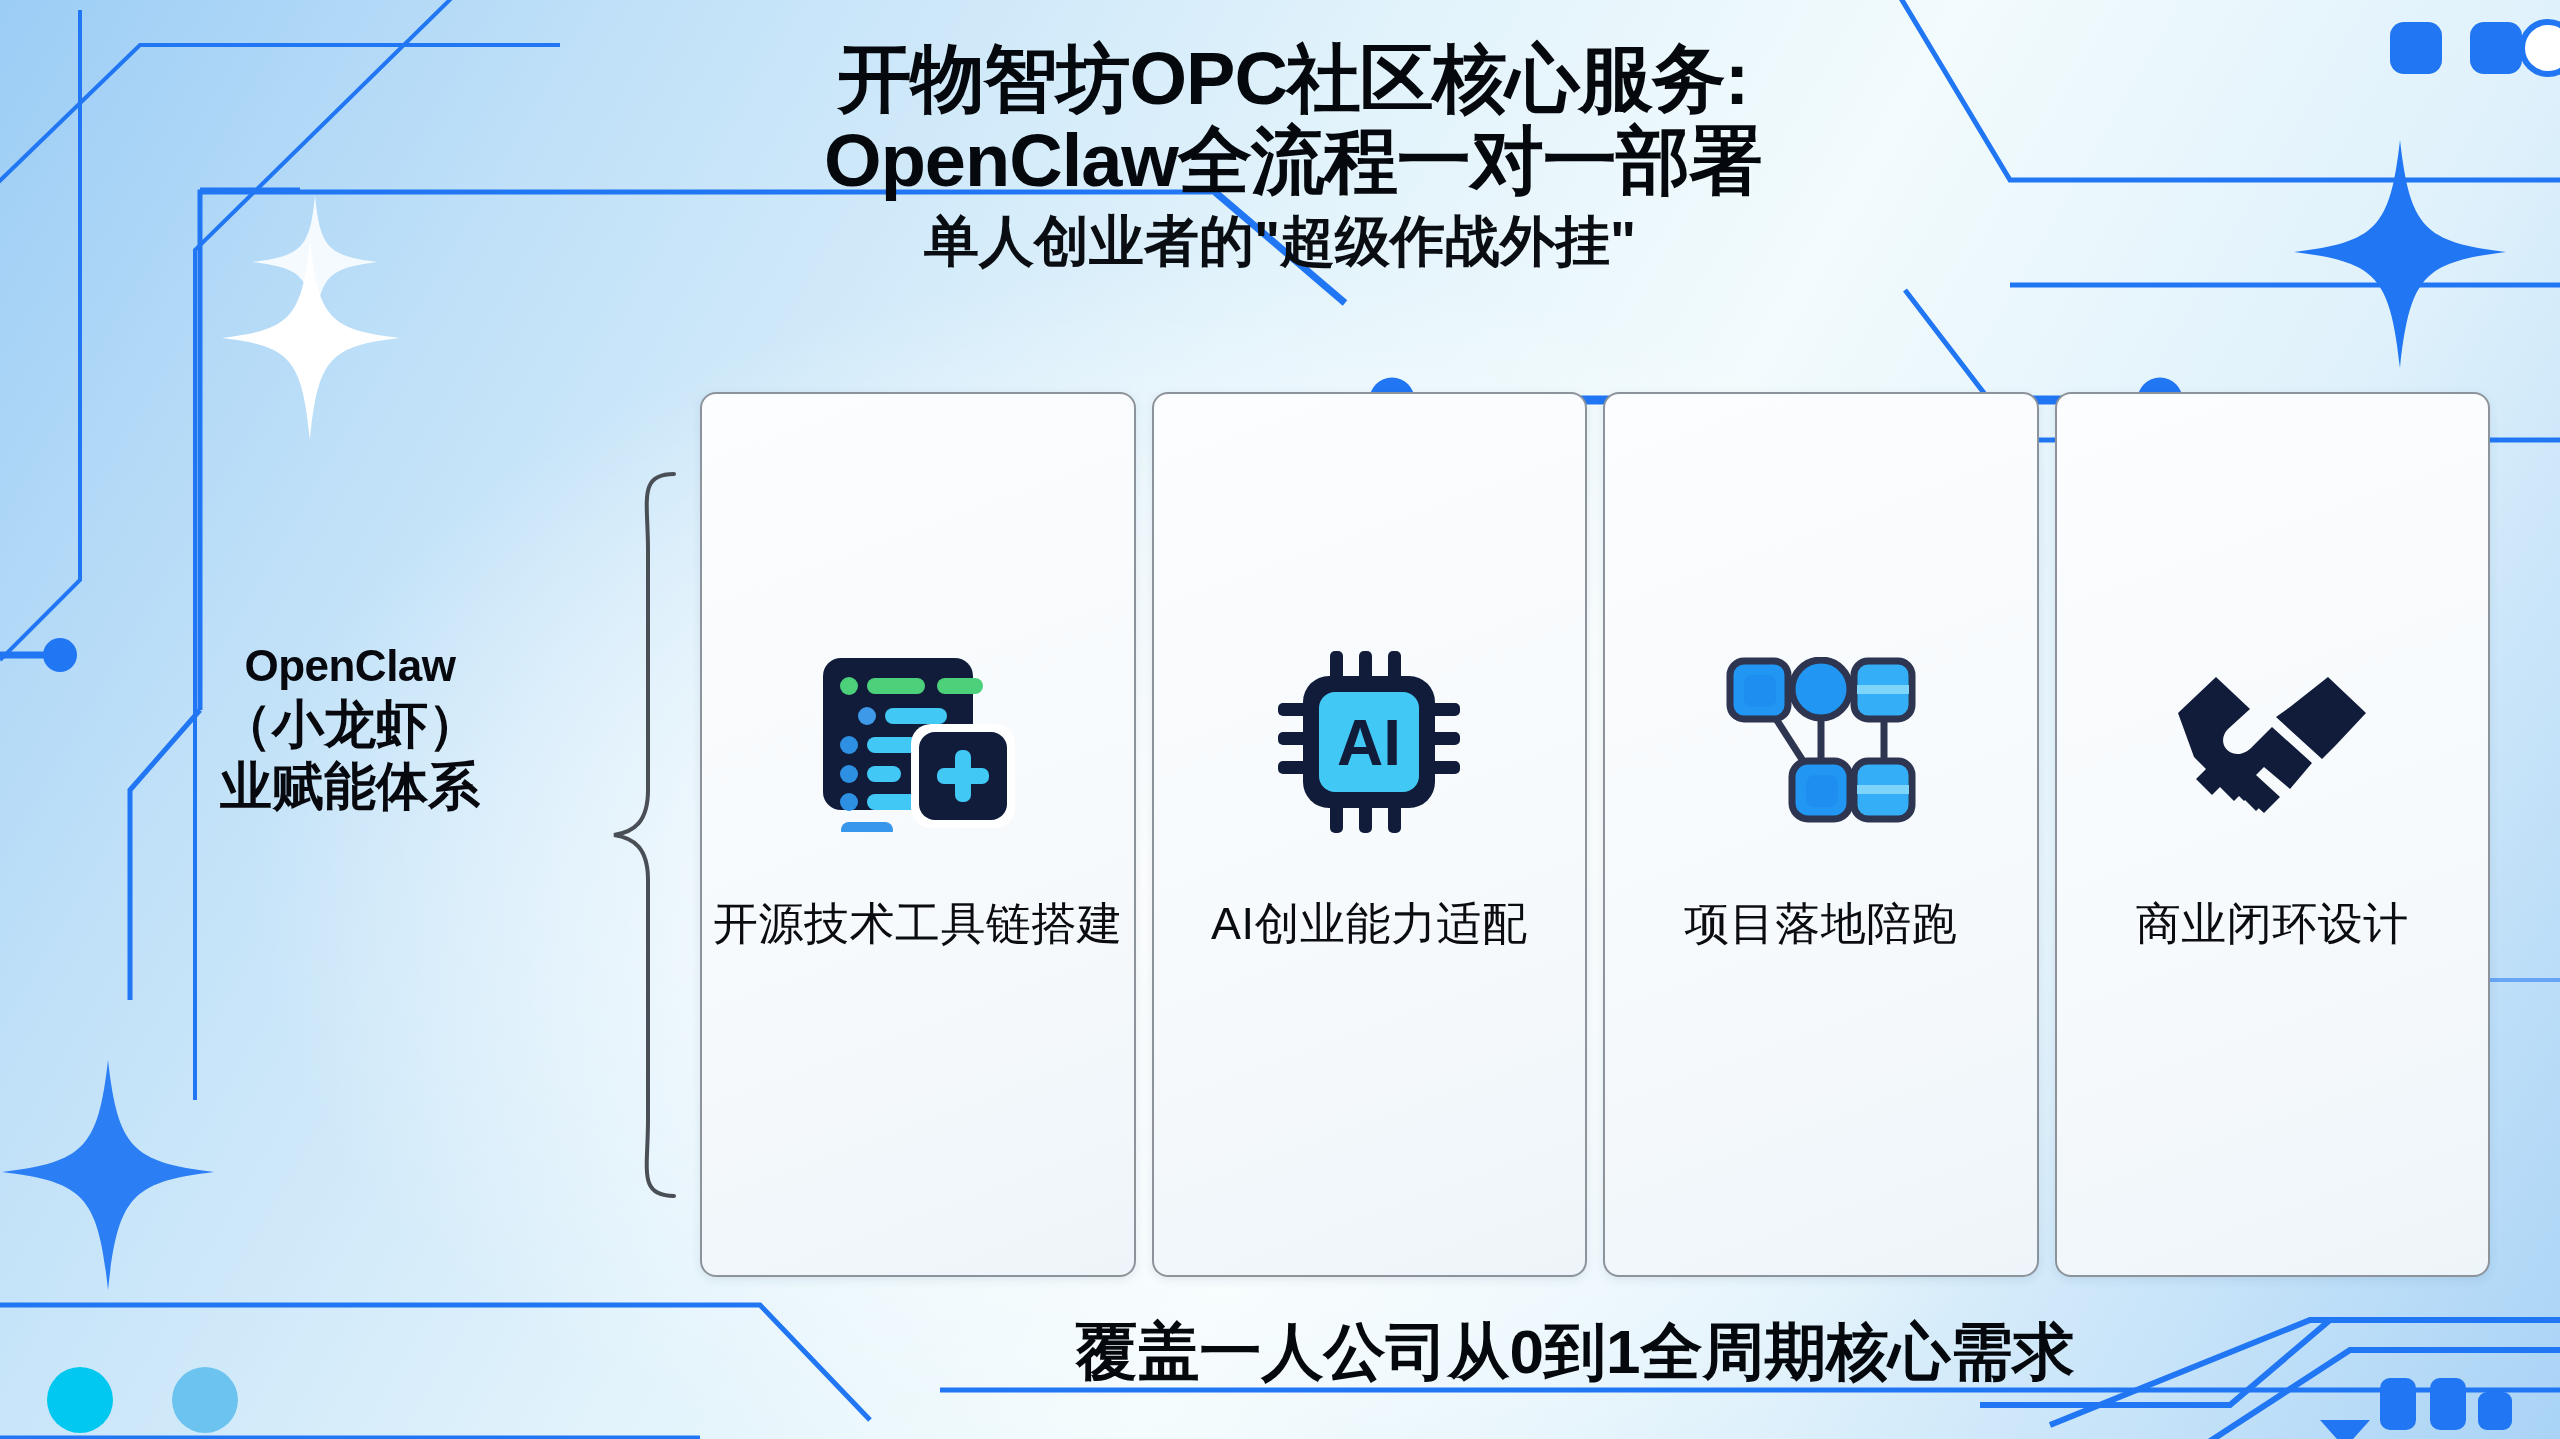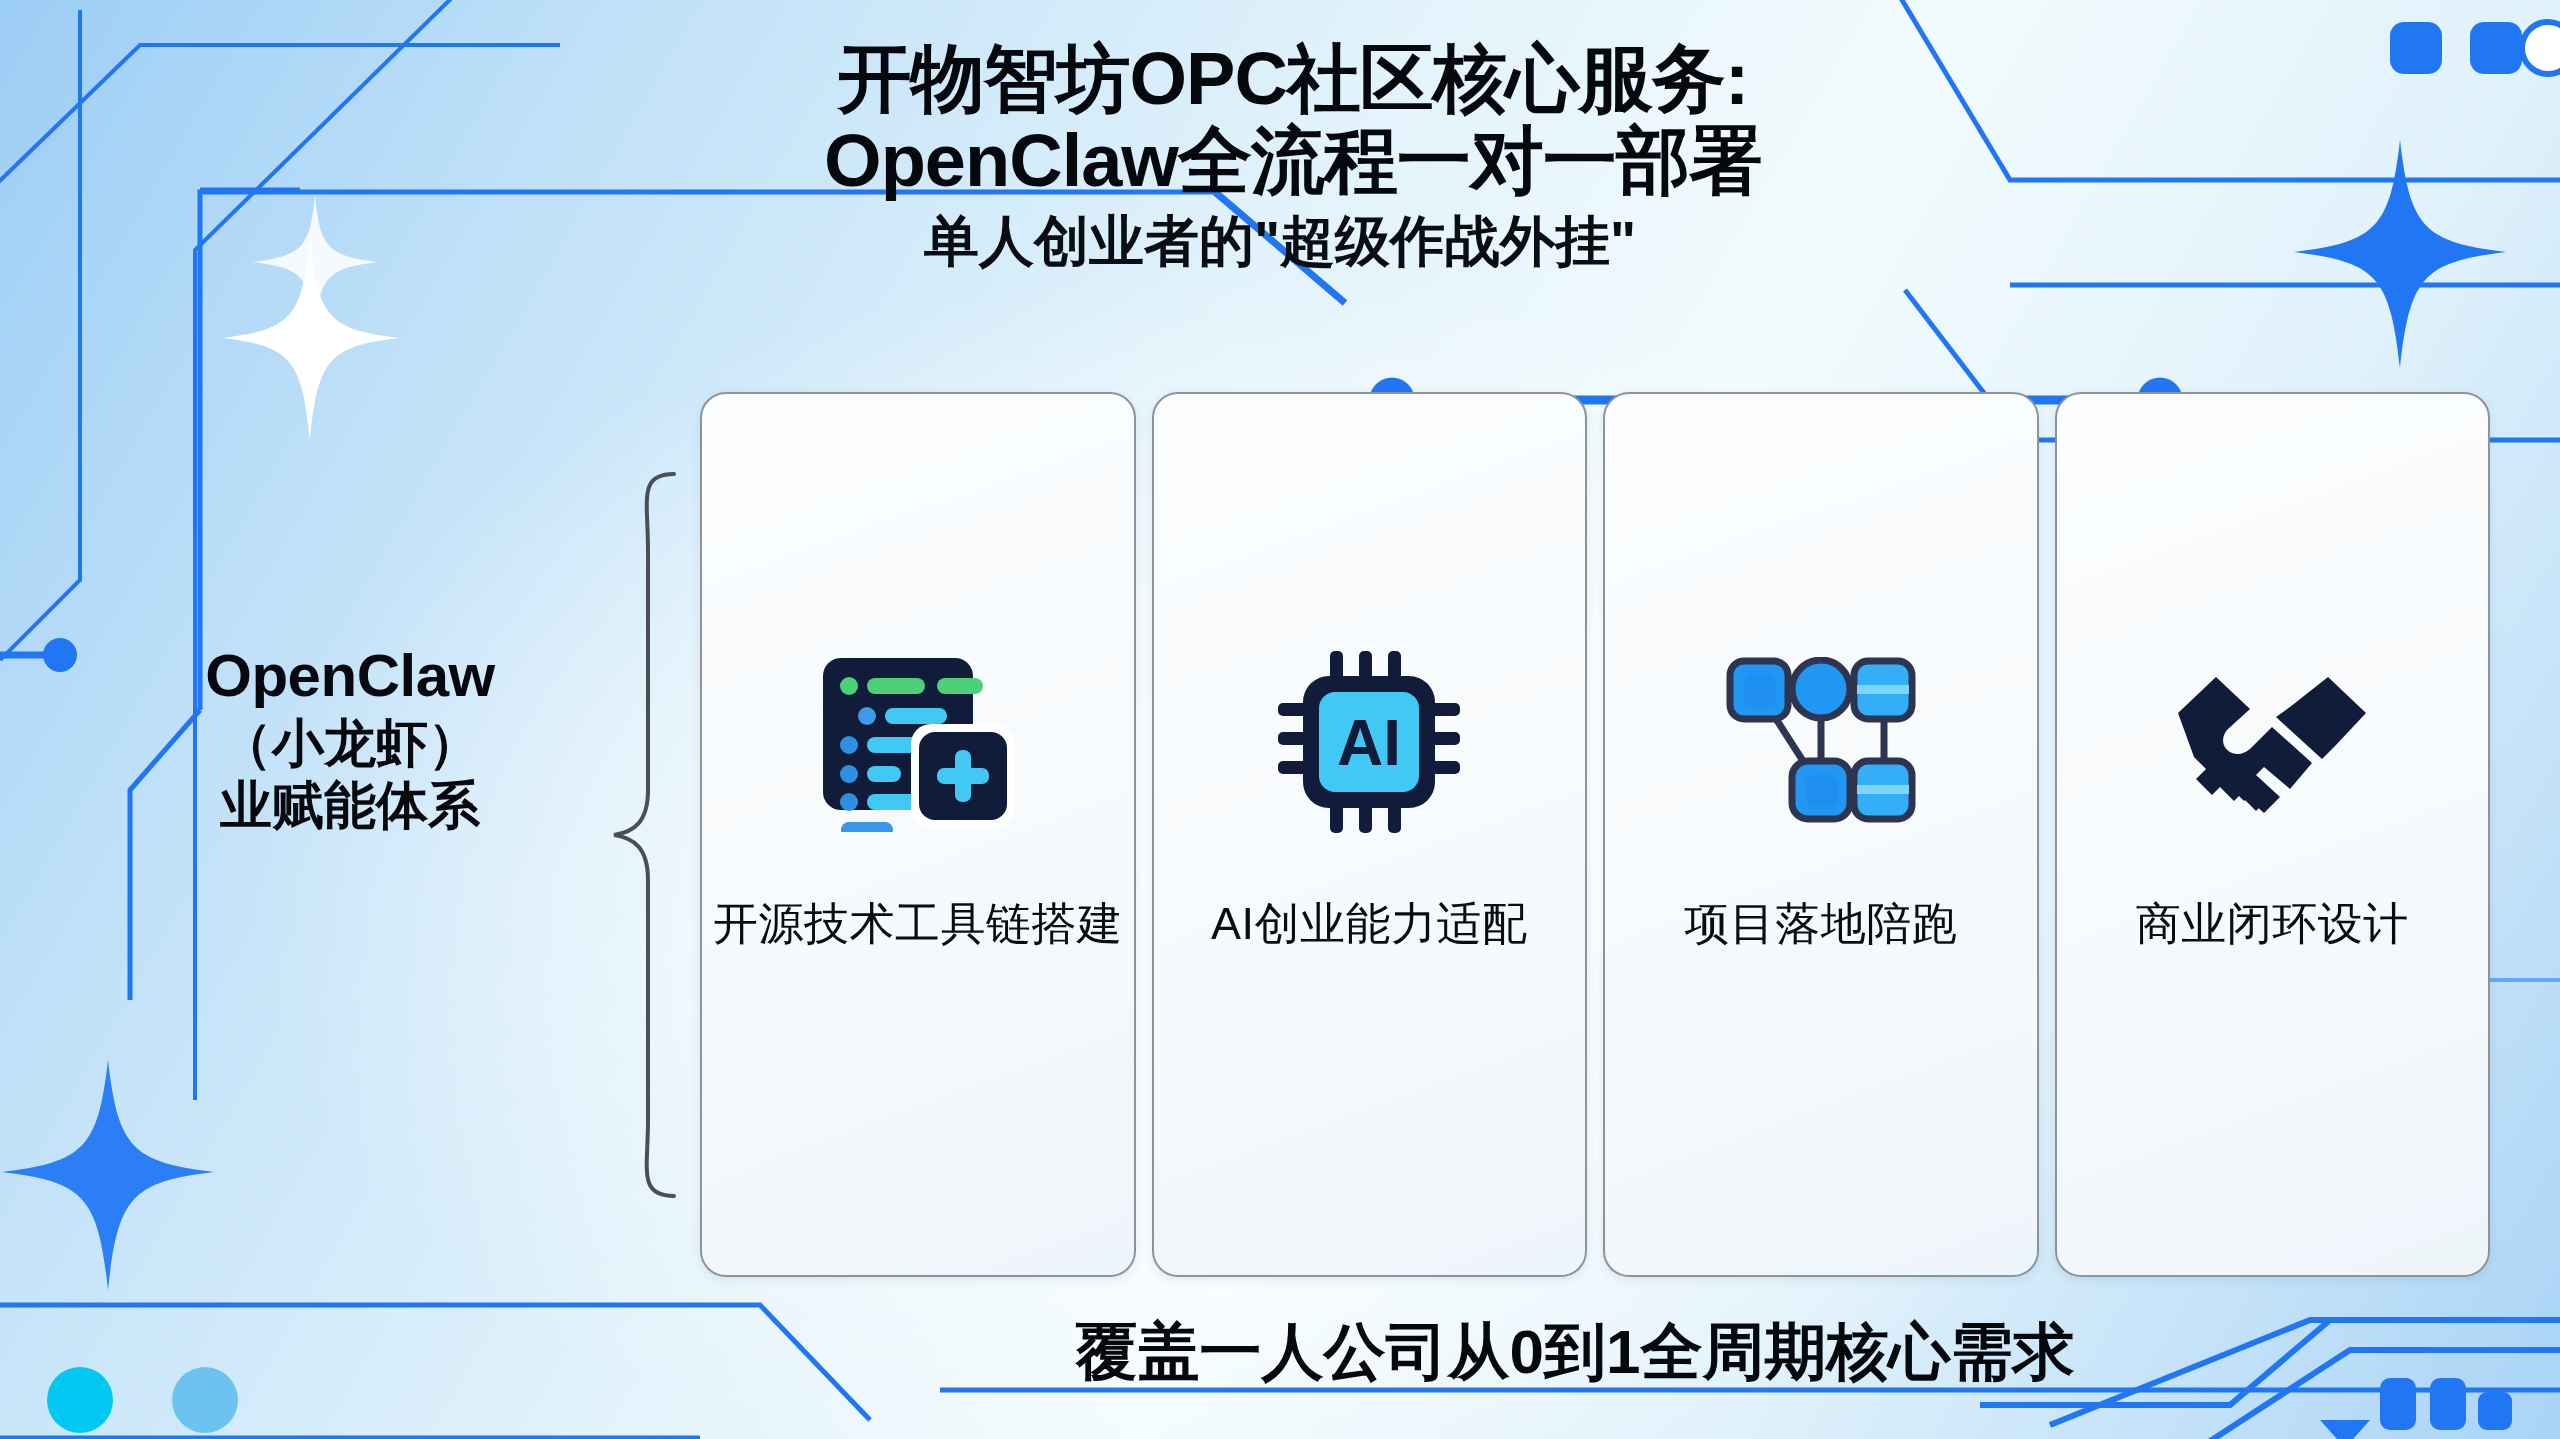--- a/index.html
+++ b/index.html
@@ -61,21 +61,21 @@
     position: absolute;
     left: 110px;
     top: 640px;
     width: 480px;
     text-align: center;
     color: #07090e;
     font-weight: bold;
     line-height: 1.2;
   }
   .left-label .en {
-    font-size: 60px;
+    font-size: 44px;
     letter-spacing: -0.5px;
     display: block;
   }
   .left-label .cn {
     font-size: 52px;
     display: block;
   }
 
   
   .brace {
@@ -94,21 +94,21 @@
     top: 392px;
     width: 1790px;
     height: 885px;
     display: flex;
     gap: 16px;
   }
   .card {
     flex: 1 1 0;
     background: linear-gradient(160deg, #fbfdff 0%, #f7fafc 55%, #eef5fa 100%);
     border: 2px solid #8d939b;
-    border-radius: 26px;
+    border-radius: 16px;
     position: relative;
     box-shadow: 0 3px 10px rgba(40,70,110,0.10);
   }
   .card-icon {
     position: absolute;
     left: 0; right: 0;
     top: 248px;
     height: 200px;
     display: flex;
     align-items: center;

